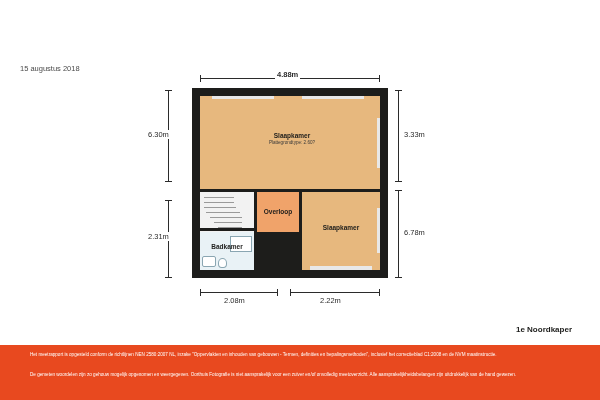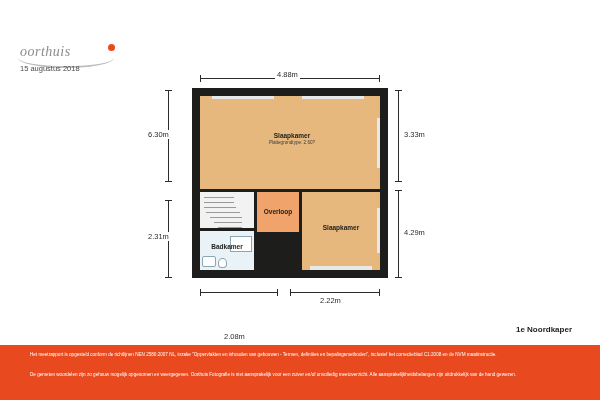--- a/index.html
+++ b/index.html
@@ -55,64 +55,59 @@
   .ft1{top:6px;}
   .ft2{top:26px;}
   .floor-label{position:absolute;right:28px;top:325px;font-size:8px;font-weight:bold;color:#1d1d1b;}
 </style>
 </head>
 <body>
 
 <div class="page">
 
 
-  <div class="logo">
-    <div class="logo-word">oorthuis</div>
-    <div class="logo-swoosh"></div>
-    <div class="logo-dot"></div>
-  </div>
   <div class="date">15 augustus 2018</div>
 
   <div class="plan">
 
     <div class="dim dim-h" style="left:50px;top:8px;width:180px;">
       <div class="tick-v" style="left:0;"></div>
       <div class="tick-v" style="left:179px;"></div>
     </div>
-    <div class="dim-label" style="left:125px;top:0px;">4.88m</div>
+    <div class="dim-label" style="left:125px;top:0px;font-weight:bold;">4.88m</div>
 
     <div class="dim dim-v" style="left:248px;top:20px;height:92px;">
       <div class="tick-h" style="top:0;"></div>
       <div class="tick-h" style="top:91px;"></div>
     </div>
     <div class="dim-label" style="left:252px;top:60px;">3.33m</div>
 
     <div class="dim dim-v" style="left:248px;top:120px;height:88px;">
       <div class="tick-h" style="top:0;"></div>
       <div class="tick-h" style="top:87px;"></div>
     </div>
-    <div class="dim-label" style="left:252px;top:158px;">4.29m</div>
+    <div class="dim-label" style="left:252px;top:158px;">6.78m</div>
 
     <div class="dim dim-v" style="left:18px;top:20px;height:92px;">
       <div class="tick-h" style="top:0;"></div>
       <div class="tick-h" style="top:91px;"></div>
     </div>
     <div class="dim-label" style="left:-4px;top:60px;">6.30m</div>
 
     <div class="dim dim-v" style="left:18px;top:130px;height:78px;">
       <div class="tick-h" style="top:0;"></div>
       <div class="tick-h" style="top:77px;"></div>
     </div>
     <div class="dim-label" style="left:-4px;top:162px;">2.31m</div>
 
     <div class="dim dim-h" style="left:50px;top:222px;width:78px;">
       <div class="tick-v" style="left:0;"></div>
       <div class="tick-v" style="left:77px;"></div>
     </div>
-    <div class="dim-label" style="left:72px;top:226px;margin-top:36px;">2.08m</div>
+    <div class="dim-label" style="left:72px;top:226px;">2.08m</div>
 
     <div class="dim dim-h" style="left:140px;top:222px;width:90px;">
       <div class="tick-v" style="left:0;"></div>
       <div class="tick-v" style="left:89px;"></div>
     </div>
     <div class="dim-label" style="left:168px;top:226px;">2.22m</div>
 
     <div class="outer">
 
       <div class="room slaapkamer1"></div>

